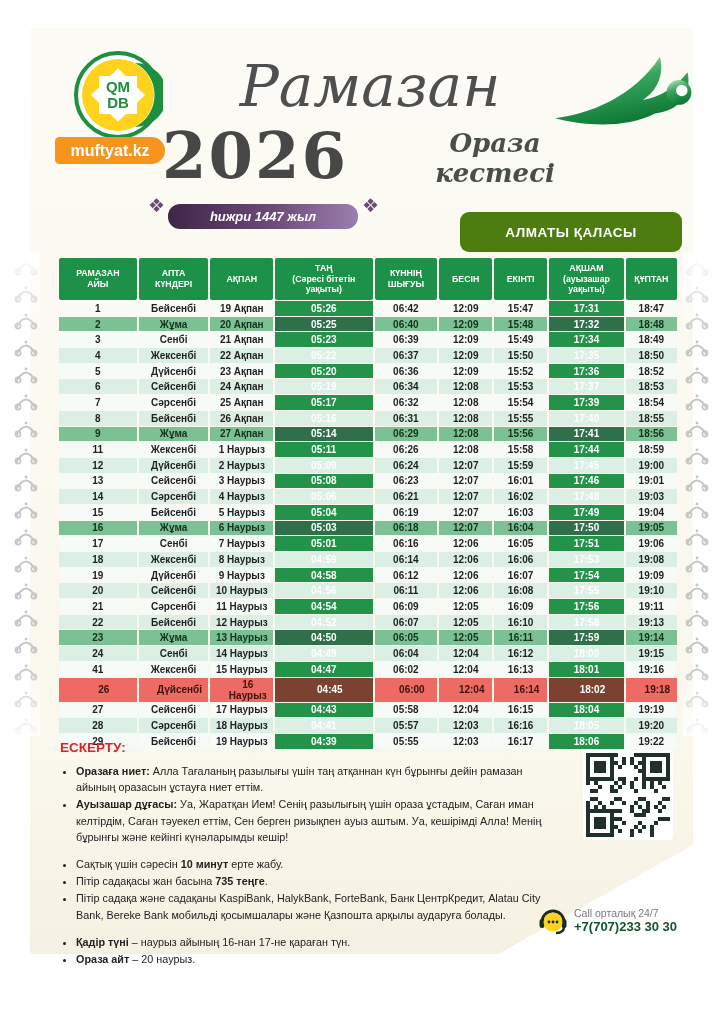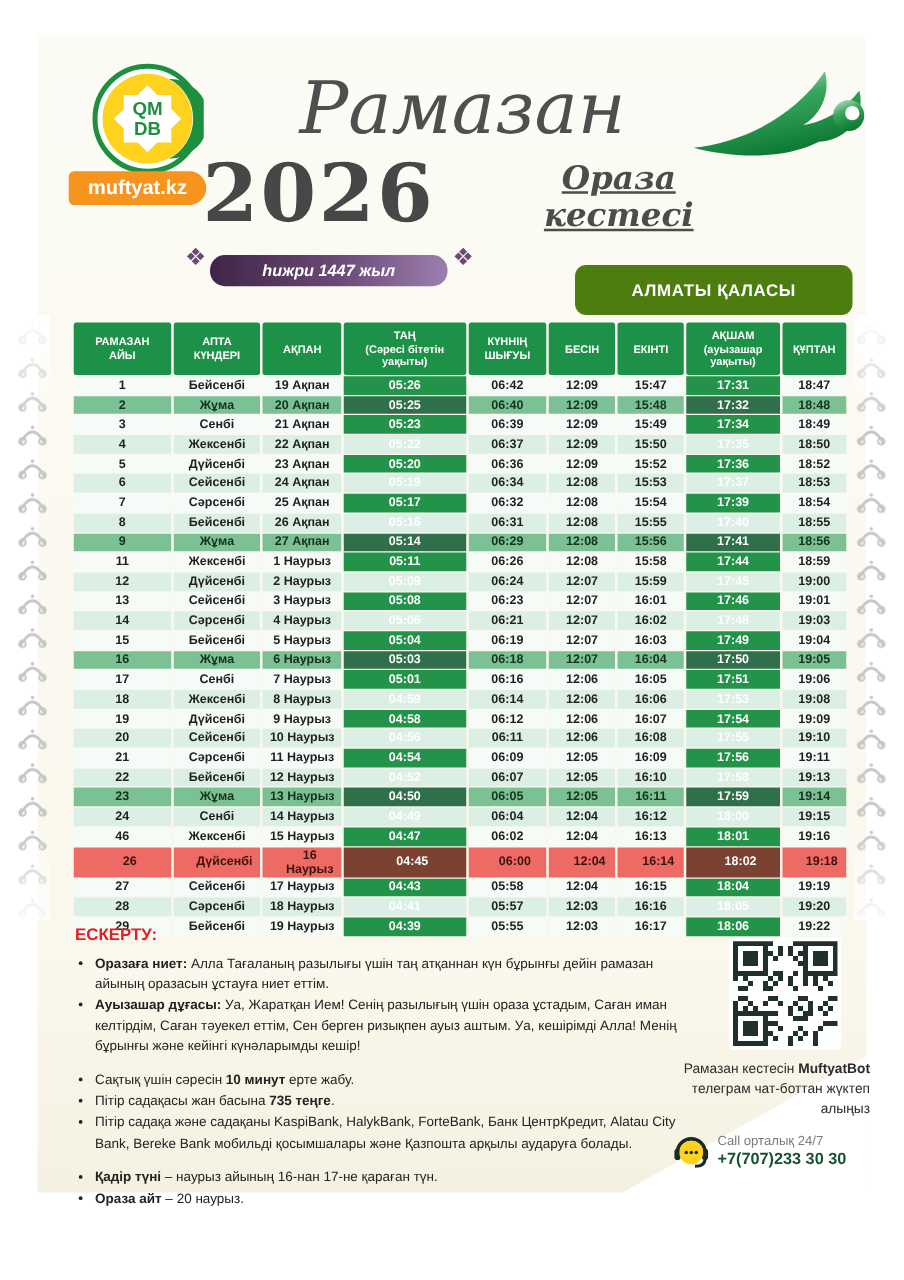--- a/index.html
+++ b/index.html
@@ -10,21 +10,21 @@
         clip-path:polygon(28% 100%,100% 0,100% 100%);}
   .ornament{position:absolute;top:252px;width:28px;height:484px;z-index:2;}
   
   #logo{position:absolute;left:73px;top:50px;width:90px;height:90px;}
   #site-badge{position:absolute;left:55px;top:137px;width:110px;height:27px;background:#f7941e;
         border-radius:5px 16px 16px 5px;color:#fff;font-weight:bold;font-size:16px;
         display:flex;align-items:center;justify-content:center;}
   #title-script{position:absolute;left:195px;top:52px;width:350px;text-align:center;
         font-family:"DejaVu Serif",serif;font-style:italic;font-size:58px;color:#4f4f4f;}
   #subtitle-script{position:absolute;left:395px;top:128px;width:200px;text-align:center;
-        font-family:"DejaVu Serif",serif;font-style:italic;font-weight:bold;font-size:26px;color:#4a4e4a;text-decoration:underline;}
+        font-family:"DejaVu Serif",serif;font-style:italic;font-weight:bold;font-size:26px;color:#4a4e4a;}
   #year{position:absolute;left:155px;top:118px;width:200px;text-align:center;
         font-family:"DejaVu Serif",serif;font-weight:bold;font-size:64px;color:#474747;letter-spacing:2px;}
   #hijri{position:absolute;left:168px;top:204px;width:190px;height:25px;
         background:linear-gradient(90deg,#3f2547,#6d4a78 55%,#9b7fae);border-radius:12px;
         color:#fff;font-style:italic;font-weight:bold;font-size:13px;
         display:flex;align-items:center;justify-content:center;}
   .hijri-flourish{position:absolute;top:194px;font-size:19px;color:#6b4a75;}
   #wave{position:absolute;left:548px;top:38px;width:155px;height:105px;}
   #city-button{position:absolute;left:460px;top:212px;width:222px;height:40px;background:#4d7c0f;
         border:none;border-radius:9px;color:#fff;font-weight:bold;font-size:13.5px;letter-spacing:.5px;
@@ -402,21 +402,21 @@
           <td>Сенбі</td>
           <td>14 Наурыз</td>
           <td class="green-cell">04:49</td>
           <td>06:04</td>
           <td>12:04</td>
           <td>16:12</td>
           <td class="green-cell">18:00</td>
           <td>19:15</td>
         </tr>
         <tr class="">
-          <td>46</td>
+          <td>41</td>
           <td>Жексенбі</td>
           <td>15 Наурыз</td>
           <td class="green-cell">04:47</td>
           <td>06:02</td>
           <td>12:04</td>
           <td>16:13</td>
           <td class="green-cell">18:01</td>
           <td>19:16</td>
         </tr>
         <tr class="qadir">
@@ -577,21 +577,20 @@
         <rect x="4" y="4" width="20" height="20" fill="#fff"></rect>
         <rect x="8" y="8" width="12" height="12" fill="#20312a"></rect>
         <rect x="56" y="0" width="28" height="28" fill="#20312a"></rect>
         <rect x="60" y="4" width="20" height="20" fill="#fff"></rect>
         <rect x="64" y="8" width="12" height="12" fill="#20312a"></rect>
         <rect x="0" y="56" width="28" height="28" fill="#20312a"></rect>
         <rect x="4" y="60" width="20" height="20" fill="#fff"></rect>
         <rect x="8" y="64" width="12" height="12" fill="#20312a"></rect>
       </svg>
   </div>
-  <div id="qr-caption"><span>Рамазан кестесін </span><b>MuftyatBot</b><span> телеграм чат-боттан жүктеп алыңыз</span></div>
 
   <div id="call-block">
     <svg width="34" height="34" viewBox="0 0 34 34">
       <path d="M6 19 A11 11 0 0 1 28 19" fill="none" stroke="#1c2b20" stroke-width="3"></path>
       <rect x="3.5" y="16" width="5" height="9" rx="2.5" fill="#1c2b20"></rect>
       <rect x="25.5" y="16" width="5" height="9" rx="2.5" fill="#1c2b20"></rect>
       <path d="M28 24 Q28 30 20 30" fill="none" stroke="#1c2b20" stroke-width="2.4"></path>
       <circle cx="17" cy="19" r="9.5" fill="#ffd21e"></circle>
       <circle cx="13" cy="19" r="1.4" fill="#1c2b20"></circle>
       <circle cx="17" cy="19" r="1.4" fill="#1c2b20"></circle>

